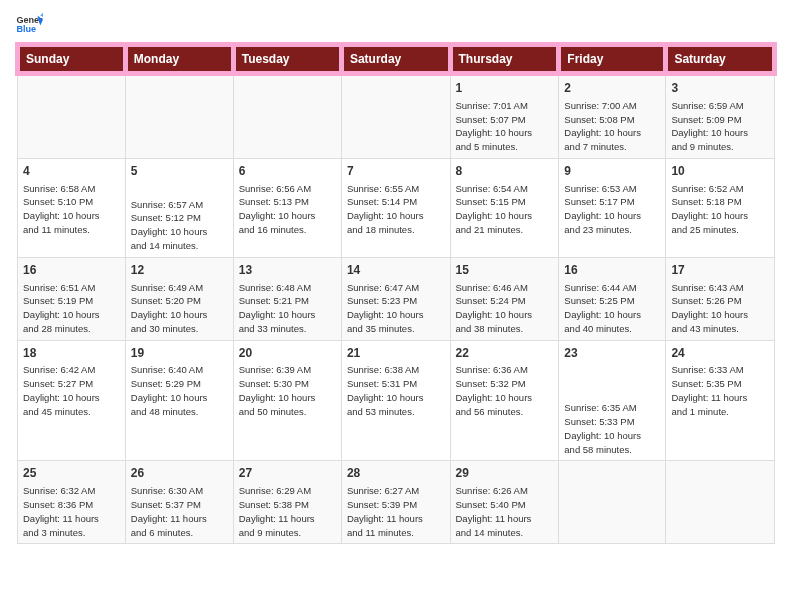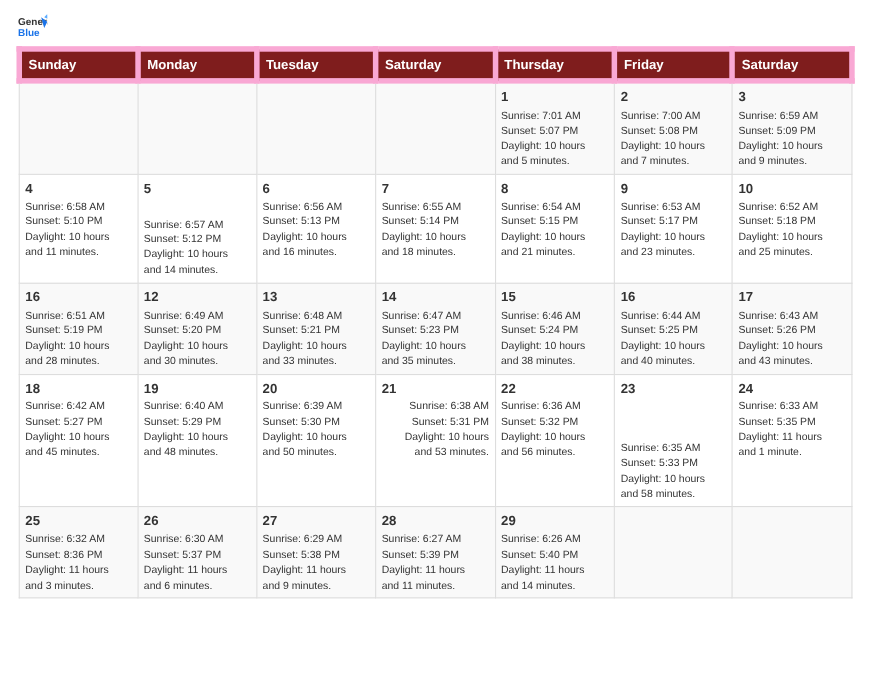--- a/index.html
+++ b/index.html
@@ -273,21 +273,21 @@
           </td>
           <td>
             <span class="day-num">20</span>
             <div class="day-info" style="white-space: pre-line;">Sunrise: 6:39 AM
 Sunset: 5:30 PM
 Daylight: 10 hours
 and 50 minutes.</div>
           </td>
           <td>
             <span class="day-num">21</span>
-            <div class="day-info" style="white-space: pre-line; text-align: right;">Sunrise: 6:38 AM
+            <div class="day-info" style="white-space: pre-line;">Sunrise: 6:38 AM
 Sunset: 5:31 PM
 Daylight: 10 hours
 and 53 minutes.</div>
           </td>
           <td>
             <span class="day-num">22</span>
             <div class="day-info" style="white-space: pre-line;">Sunrise: 6:36 AM
 Sunset: 5:32 PM
 Daylight: 10 hours
 and 56 minutes.</div>

